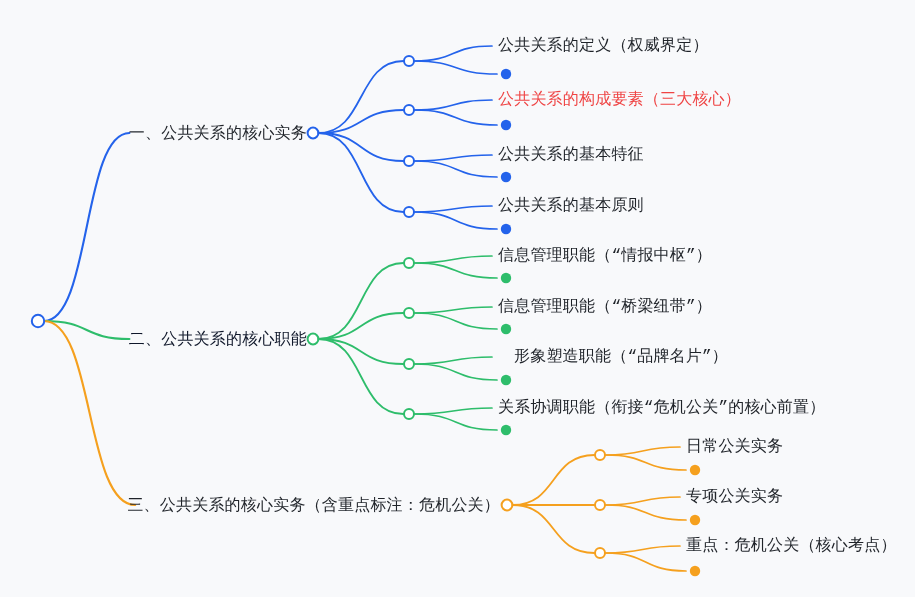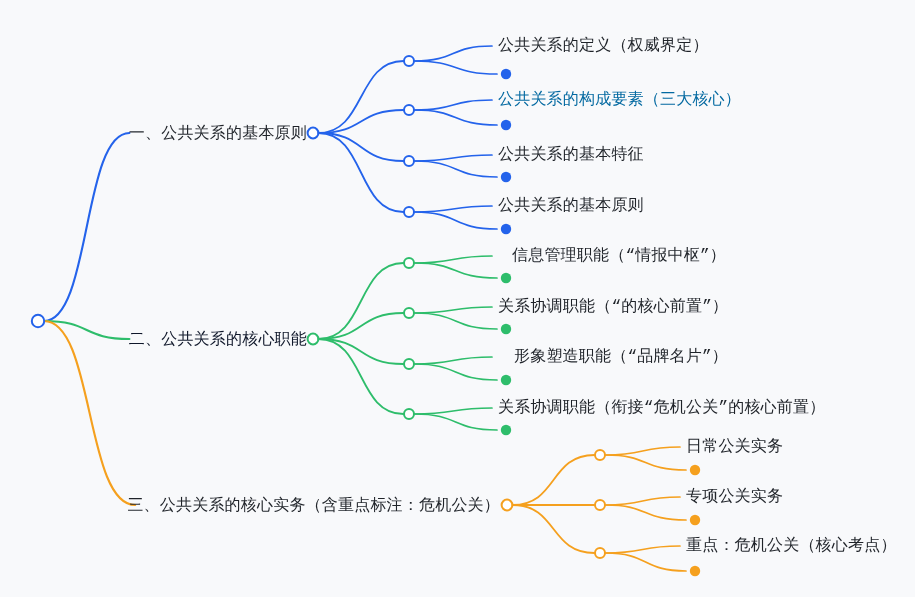--- a/index.html
+++ b/index.html
@@ -119,28 +119,28 @@
       <path d="M605.2,505 C649.64,505 641.5600000000001,520 686,520" class="link" stroke="#F5A01E" stroke-width="1.7"></path>
       <circle cx="695" cy="520" r="5.2" fill="#F5A01E" class="leaf-dot"></circle>
       <path d="M512.6,505 C557.59,505 549.41,553 594.4,553" class="link" stroke="#F5A01E" stroke-width="1.8"></path>
       <circle cx="600" cy="553" r="5" class="node-circle" stroke="#F5A01E" fill="#ffffff"></circle>
       <path d="M605.2,553 C646.34,553 638.86,546 680,546" class="link" stroke="#F5A01E" stroke-width="1.7"></path>
       <path d="M605.2,553 C649.64,553 641.5600000000001,571 686,571" class="link" stroke="#F5A01E" stroke-width="1.7"></path>
       <circle cx="695" cy="571" r="5.2" fill="#F5A01E" class="leaf-dot"></circle>
       <circle cx="38" cy="321" r="6.2" class="node-circle" stroke="#2463EB" fill="#ffffff"></circle>
     </svg>
   <div id="labels-layer">
-      <div class="branch-label" style="left: 307px; top: 133px; color: rgb(31, 35, 41);">一、公共关系的基本原则</div>
+      <div class="branch-label" style="left: 307px; top: 133px; color: rgb(31, 35, 41);">一、公共关系的核心实务</div>
       <div class="node-label" style="left: 498px; top: 46px; color: rgb(31, 35, 41);">公共关系的定义（权威界定）</div>
-      <div class="node-label" style="left: 498px; top: 100px; color: #0369a1;">公共关系的构成要素（三大核心）</div>
+      <div class="node-label" style="left: 498px; top: 100px; color: #ef4444;">公共关系的构成要素（三大核心）</div>
       <div class="node-label" style="left: 498px; top: 155px; color: rgb(31, 35, 41); text-align: center;">公共关系的基本特征</div>
       <div class="node-label" style="left: 498px; top: 206px; color: rgb(31, 35, 41);">公共关系的基本原则</div>
       <div class="branch-label" style="left: 307px; top: 339px; color: #0f172a;">二、公共关系的核心职能</div>
-      <div class="node-label" style="left: 512px; top: 256px; color: rgb(31, 35, 41);">信息管理职能（“情报中枢”）</div>
-      <div class="node-label" style="left: 498px; top: 307px; color: rgb(31, 35, 41);">关系协调职能（“的核心前置”）</div>
+      <div class="node-label" style="left: 498px; top: 256px; color: rgb(31, 35, 41);">信息管理职能（“情报中枢”）</div>
+      <div class="node-label" style="left: 498px; top: 307px; color: rgb(31, 35, 41);">信息管理职能（“桥梁纽带”）</div>
       <div class="node-label" style="left: 498px; top: 357px; color: rgb(31, 35, 41); margin-left: 16px;">形象塑造职能（“品牌名片”）</div>
       <div class="node-label" style="left: 498px; top: 408px; color: rgb(31, 35, 41);">关系协调职能（衔接“危机公关”的核心前置）</div>
       <div class="branch-label" style="left: 500px; top: 505px; color: rgb(31, 35, 41);">三、公共关系的核心实务（含重点标注：危机公关）</div>
       <div class="node-label" style="left: 686px; top: 447px; color: rgb(31, 35, 41); text-align: right;">日常公关实务</div>
       <div class="node-label" style="left: 686px; top: 497px; color: rgb(31, 35, 41);">专项公关实务</div>
       <div class="node-label" style="left: 686px; top: 546px; color: rgb(31, 35, 41);">重点：危机公关（核心考点）</div>
     </div>
 </div>
 
 </body></html>

